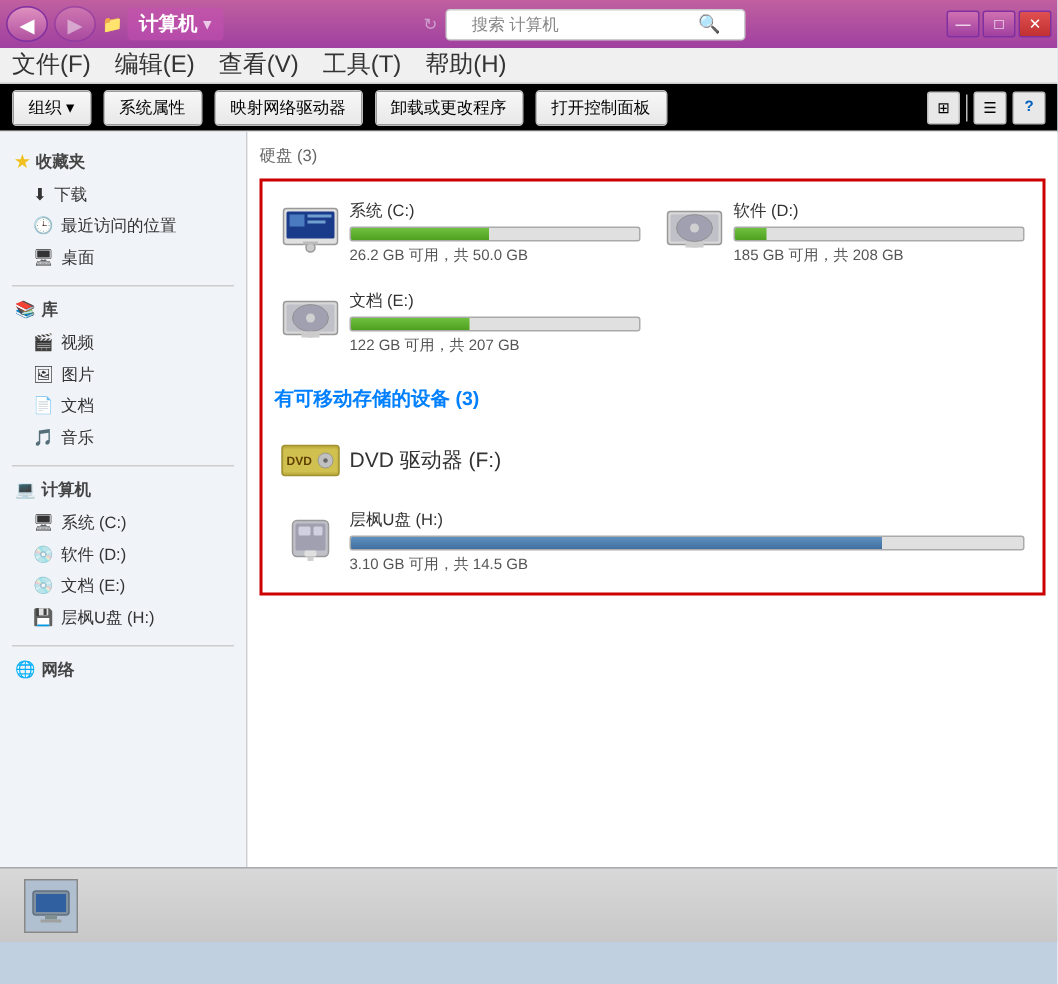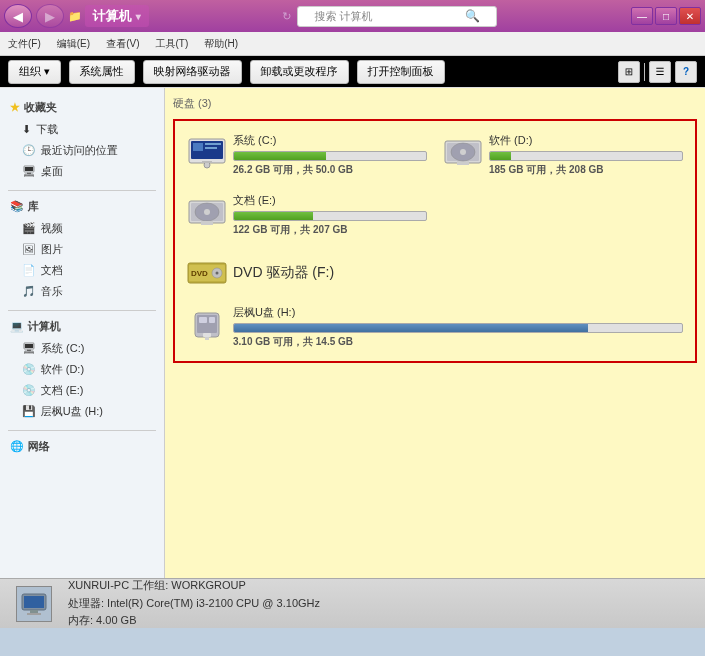--- a/index.html
+++ b/index.html
@@ -58,21 +58,21 @@
     
     .menubar {
       height: 24px;
       background: #f0f0f0;
       display: flex;
       align-items: center;
       padding: 0 8px;
       gap: 16px;
       border-bottom: 1px solid #ccc;
     }
-    .menu-item { cursor: pointer; font-size: 10px; color: #333; }
+    .menu-item { cursor: pointer; font-size: 16px; color: #333; }
 
     
     .toolbar {
       height: 32px;
       background: #000000;
       display: flex;
       align-items: center;
       padding: 0 8px;
       gap: 8px;
       border-bottom: 1px solid #ddd;
@@ -120,21 +120,21 @@
       display: flex; align-items: center;
       padding: 3px 10px 3px 22px;
       cursor: pointer; font-size: 11px; color: #333;
       gap: 5px;
     }
     .sidebar-divider { border-top: 1px solid #ccc; margin: 4px 8px; }
 
     
     .content {
       flex: 1;
-      background: #fef9c3;
+      background: #ffffff;
       overflow-y: auto;
       padding: 8px;
     }
     .content-section-title {
       font-size: 12px; color: #555; margin-bottom: 6px;
       padding-bottom: 2px;
     }
 
     
     .drive-grid {
@@ -152,21 +152,21 @@
     .drive-icon { width: 40px; height: 40px; flex-shrink: 0; }
     .drive-info { flex: 1; }
     .drive-name { font-size: 11px; color: #333; margin-bottom: 3px; }
     .drive-bar-wrap {
       height: 10px; background: #e0e0e0;
       border: 1px solid #aaa; border-radius: 2px;
       margin-bottom: 2px; overflow: hidden;
     }
     .drive-bar { height: 100%; background: linear-gradient(to bottom, #70c040, #50a020); }
     .drive-bar.warn { background: linear-gradient(to bottom, #6090c0, #4070a0); }
-    .drive-size { font-size: 10px; color: #555; font-weight: bold; }
+    .drive-size { font-size: 10px; color: #555; }
 
     .removable-title {
       font-size: 13px; color: #0080ff; font-weight: bold;
       margin: 6px 0; padding: 2px 0;
     }
 
     
     .removable-grid {
       display: grid;
       grid-template-columns: 1fr 1fr;
@@ -392,20 +392,21 @@
         <div class="drive-info">
           <div class="drive-name">文档 (E:)</div>
           <div class="drive-bar-wrap">
             <div class="drive-bar" style="width:41%;"></div>
           </div>
           <div class="drive-size">122 GB 可用，共 207 GB</div>
         </div>
       </div>
 
       <div style="grid-column:1/3;">
+        <div class="removable-title">有可移动存储的设备 (3)</div>
         <div class="removable-grid">
 
           <div class="removable-item">
             <div class="dvd-icon">
               <svg width="40" height="40" viewBox="0 0 40 40">
                 <rect x="1" y="10" width="38" height="20" rx="2" fill="#c0b040" stroke="#a09030" stroke-width="1"></rect>
                 <text x="4" y="24" font-size="8" fill="white" font-weight="bold">DVD</text>
                 <rect x="2" y="12" width="36" height="16" rx="1" fill="#d0c050"></rect>
                 <text x="4" y="23" font-size="8" fill="#604000" font-weight="bold">DVD</text>
                 <ellipse cx="30" cy="20" rx="5" ry="5" fill="#c0c0c0" stroke="#888" stroke-width="0.5"></ellipse>
@@ -445,18 +446,13 @@
 
 <div class="statusbar">
   <div class="status-icon">
     <svg width="28" height="28" viewBox="0 0 28 28">
       <rect x="2" y="4" width="24" height="16" rx="2" fill="#8090a0" stroke="#607080" stroke-width="1"></rect>
       <rect x="4" y="6" width="20" height="12" fill="#3060a0"></rect>
       <rect x="10" y="20" width="8" height="3" fill="#809090"></rect>
       <rect x="7" y="23" width="14" height="2" fill="#a0a0a0"></rect>
     </svg>
   </div>
-  <div class="status-text">
-    <div>XUNRUI-PC  工作组: WORKGROUP</div>
-    <div>处理器: Intel(R) Core(TM) i3-2100 CPU @ 3.10GHz</div>
-    <div>内存: 4.00 GB</div>
-  </div>
 </div>
 
 </body></html>

